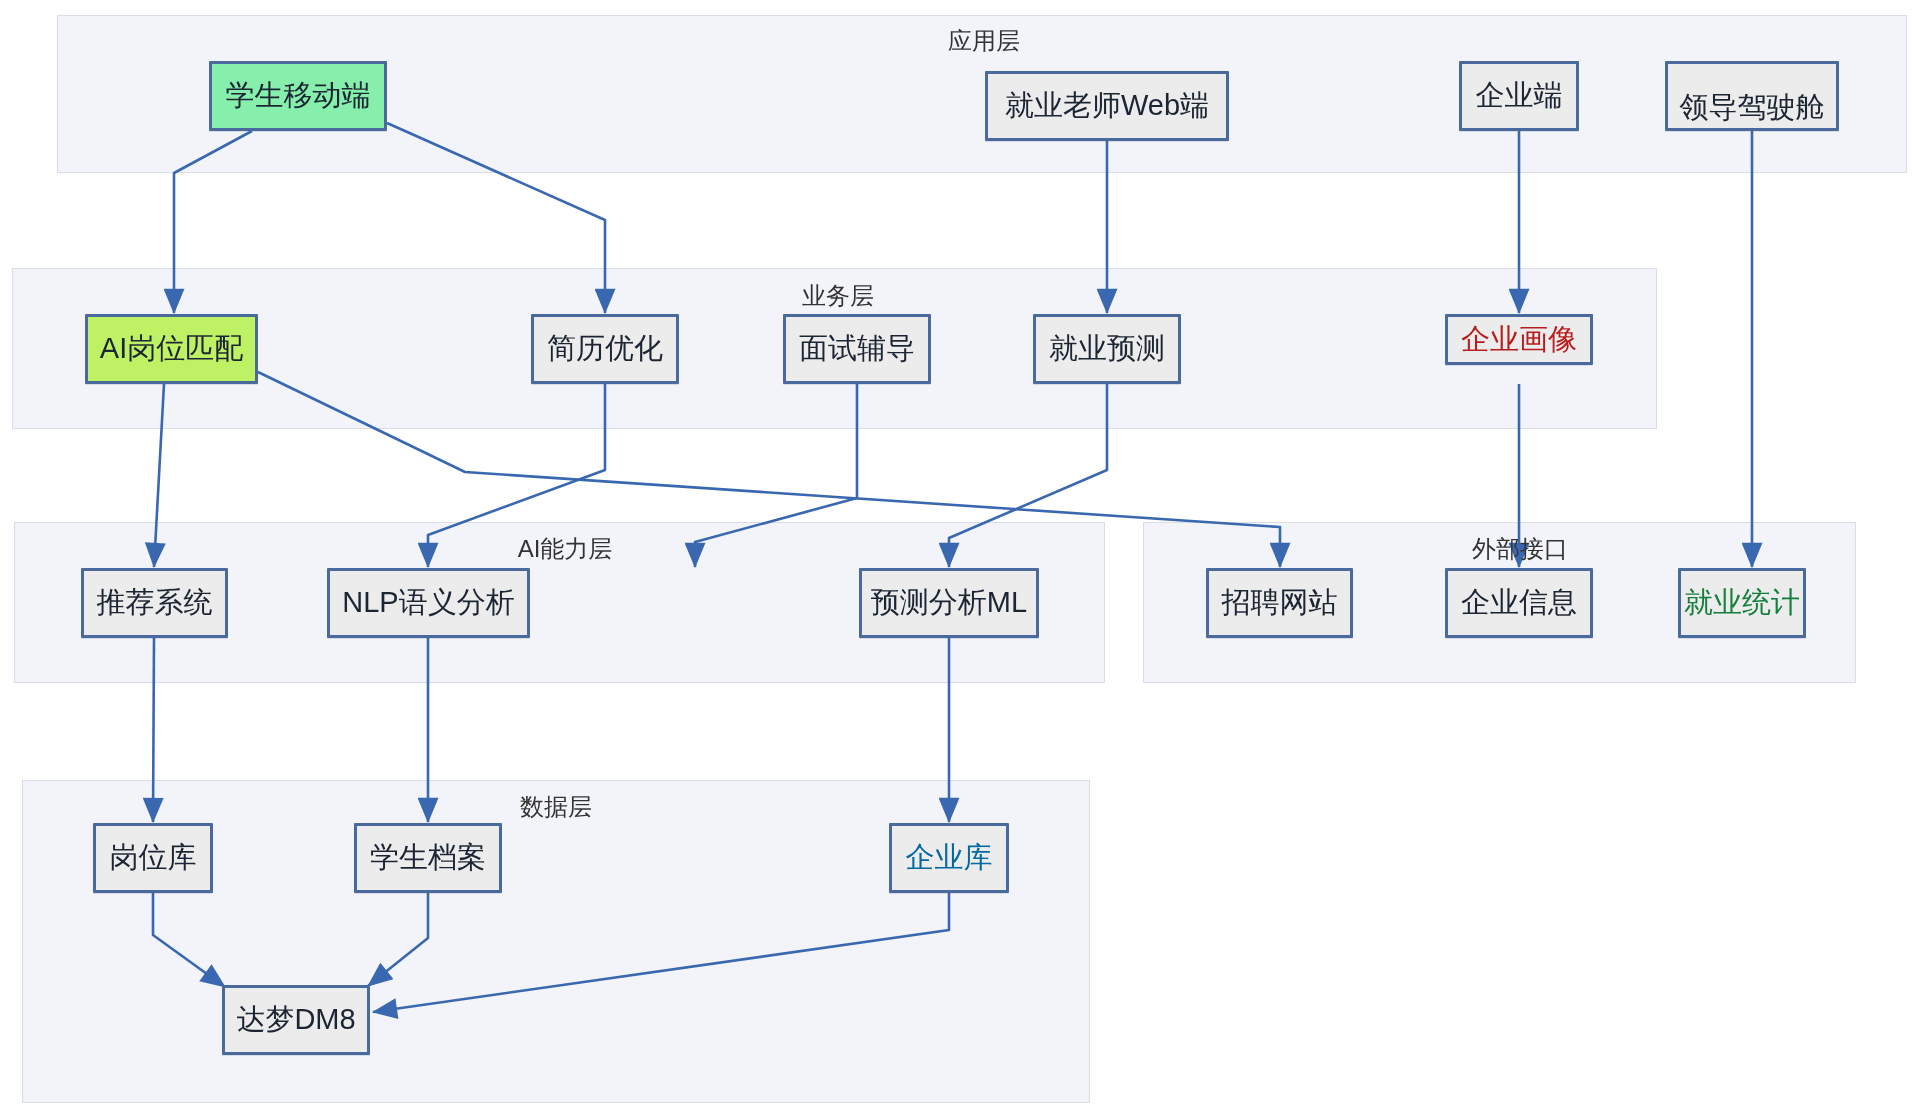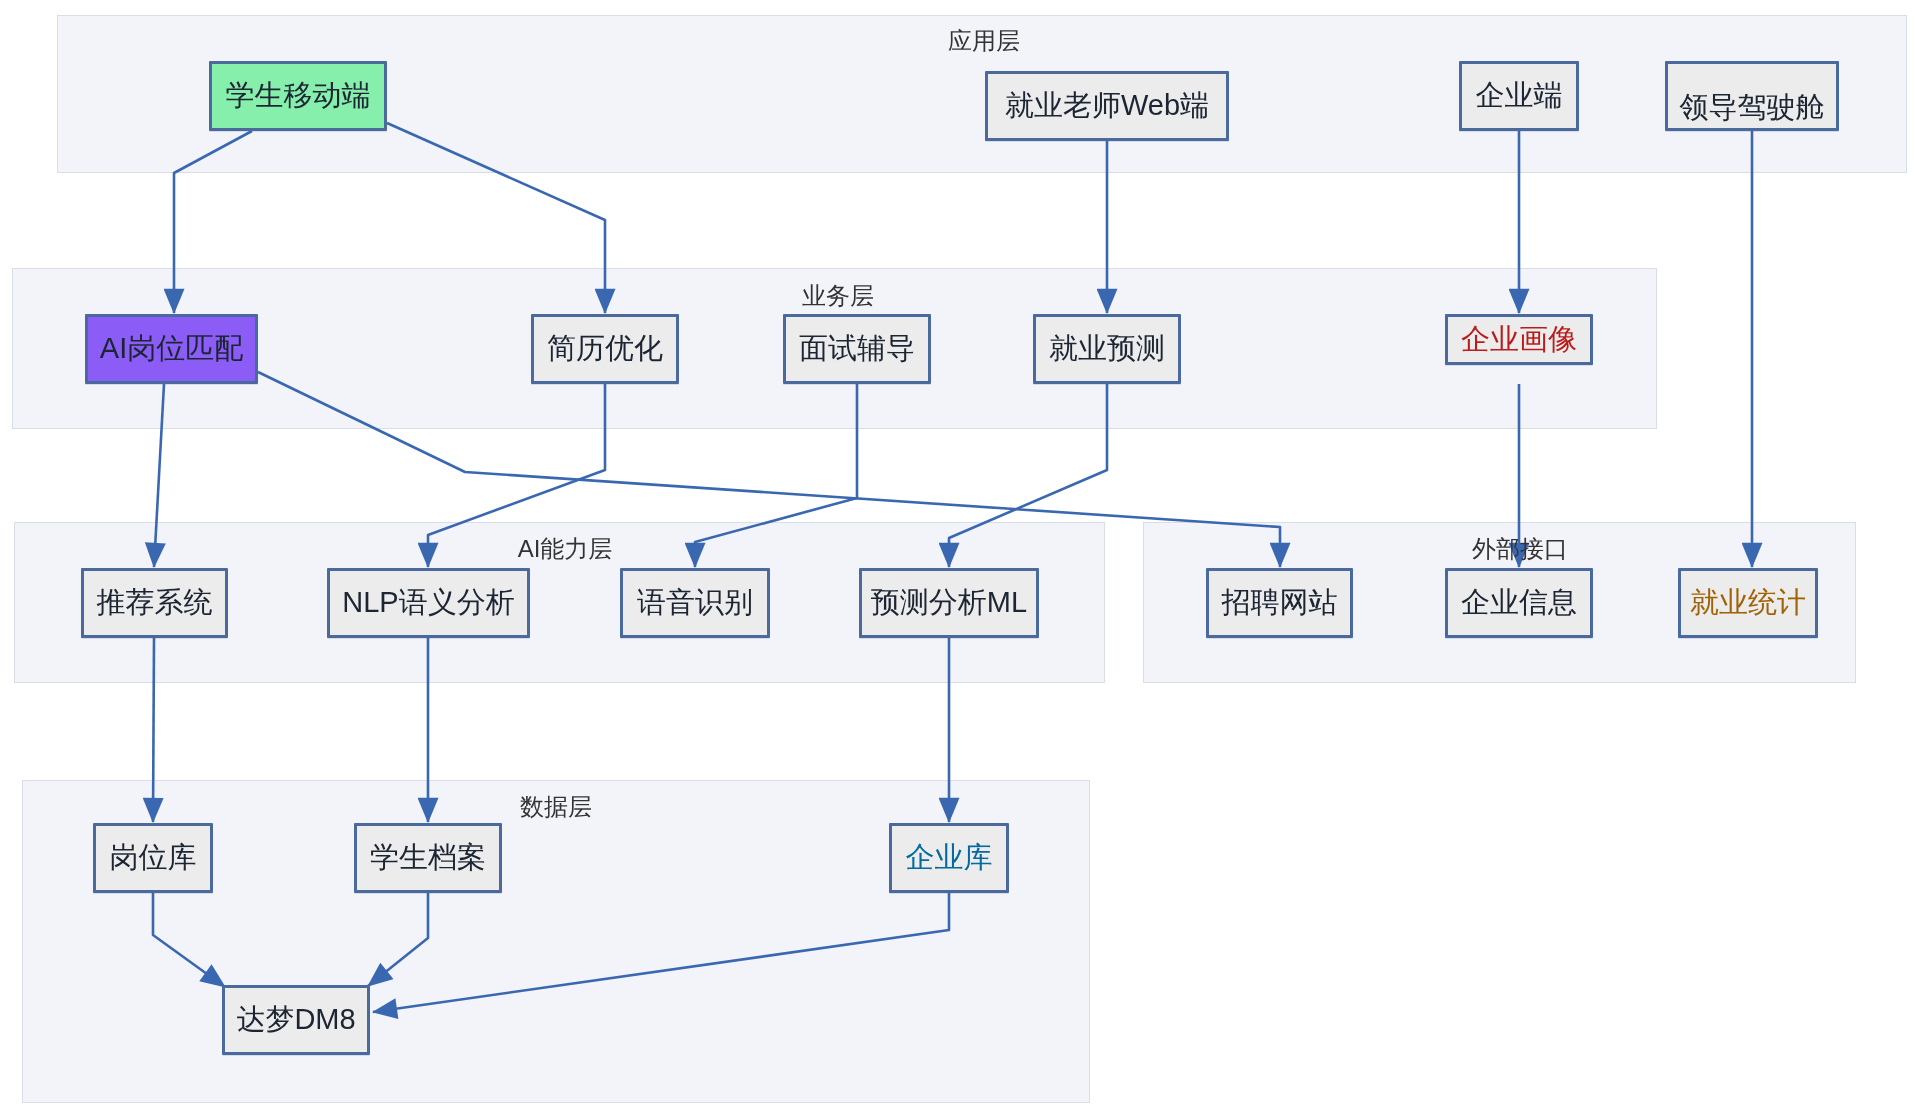--- a/index.html
+++ b/index.html
@@ -69,54 +69,51 @@
     </div>
     <div class="node" style="left: 985px; top: 61px; width: 244px; height: 70px; background: rgb(236, 236, 236); border-color: rgb(74, 105, 156); color: rgb(28, 37, 51); margin-top: 10px;">
       <span>就业老师Web端</span>
     </div>
     <div class="node" style="left: 1459px; top: 61px; width: 120px; height: 70px; background: rgb(236, 236, 236); border-color: rgb(74, 105, 156); color: rgb(28, 37, 51);">
       <span>企业端</span>
     </div>
     <div class="node" style="left: 1665px; top: 61px; width: 174px; height: 70px; background: rgb(236, 236, 236); border-color: rgb(74, 105, 156); color: rgb(28, 37, 51); align-items: flex-end;">
       <span>领导驾驶舱</span>
     </div>
-    <div class="node" style="left: 85px; top: 314px; width: 173px; height: 70px; background: #8b5cf6; border-color: rgb(74, 105, 156); color: rgb(28, 37, 51);">
+    <div class="node" style="left: 85px; top: 314px; width: 173px; height: 70px; background: #bef264; border-color: rgb(74, 105, 156); color: rgb(28, 37, 51);">
       <span>AI岗位匹配</span>
     </div>
     <div class="node" style="left: 531px; top: 314px; width: 148px; height: 70px; background: rgb(236, 236, 236); border-color: rgb(74, 105, 156); color: rgb(28, 37, 51);">
       <span>简历优化</span>
     </div>
     <div class="node" style="left: 783px; top: 314px; width: 148px; height: 70px; background: rgb(236, 236, 236); border-color: rgb(74, 105, 156); color: rgb(28, 37, 51);">
       <span>面试辅导</span>
     </div>
     <div class="node" style="left: 1033px; top: 314px; width: 148px; height: 70px; background: rgb(236, 236, 236); border-color: rgb(74, 105, 156); color: rgb(28, 37, 51);">
       <span>就业预测</span>
     </div>
     <div class="node" style="left: 1445px; top: 314px; width: 148px; height: 51px; background: rgb(236, 236, 236); border-color: rgb(74, 105, 156); color: #b91c1c;">
       <span>企业画像</span>
     </div>
     <div class="node" style="left: 81px; top: 568px; width: 147px; height: 70px; background: rgb(236, 236, 236); border-color: rgb(74, 105, 156); color: rgb(28, 37, 51);">
       <span>推荐系统</span>
     </div>
     <div class="node" style="left: 327px; top: 568px; width: 203px; height: 70px; background: rgb(236, 236, 236); border-color: rgb(74, 105, 156); color: rgb(28, 37, 51);">
       <span>NLP语义分析</span>
     </div>
-    <div class="node" style="left: 620px; top: 568px; width: 150px; height: 70px; background: rgb(236, 236, 236); border-color: rgb(74, 105, 156); color: rgb(28, 37, 51);">
-      <span>语音识别</span>
-    </div>
     <div class="node" style="left: 859px; top: 568px; width: 180px; height: 70px; background: rgb(236, 236, 236); border-color: rgb(74, 105, 156); color: rgb(28, 37, 51);">
       <span>预测分析ML</span>
     </div>
     <div class="node" style="left: 1206px; top: 568px; width: 147px; height: 70px; background: rgb(236, 236, 236); border-color: rgb(74, 105, 156); color: rgb(28, 37, 51);">
       <span>招聘网站</span>
     </div>
     <div class="node" style="left: 1445px; top: 568px; width: 148px; height: 70px; background: rgb(236, 236, 236); border-color: rgb(74, 105, 156); color: rgb(28, 37, 51);">
       <span>企业信息</span>
     </div>
-    <div class="node" style="left: 1678px; top: 568px; width: 140px; height: 70px; background: rgb(236, 236, 236); border-color: rgb(74, 105, 156); color: #a16207;">
+    <div class="node" style="left: 1678px; top: 568px; width: 128px; height: 70px; background: rgb(236, 236, 236); border-color: rgb(74, 105, 156); color: #15803d;">
       <span>就业统计</span>
     </div>
     <div class="node" style="left: 93px; top: 823px; width: 120px; height: 70px; background: rgb(236, 236, 236); border-color: rgb(74, 105, 156); color: rgb(28, 37, 51);">
       <span>岗位库</span>
     </div>
     <div class="node" style="left: 354px; top: 823px; width: 148px; height: 70px; background: rgb(236, 236, 236); border-color: rgb(74, 105, 156); color: rgb(28, 37, 51);">
       <span>学生档案</span>
     </div>
     <div class="node" style="left: 889px; top: 823px; width: 120px; height: 70px; background: rgb(236, 236, 236); border-color: rgb(74, 105, 156); color: #0369a1;">
       <span>企业库</span>

